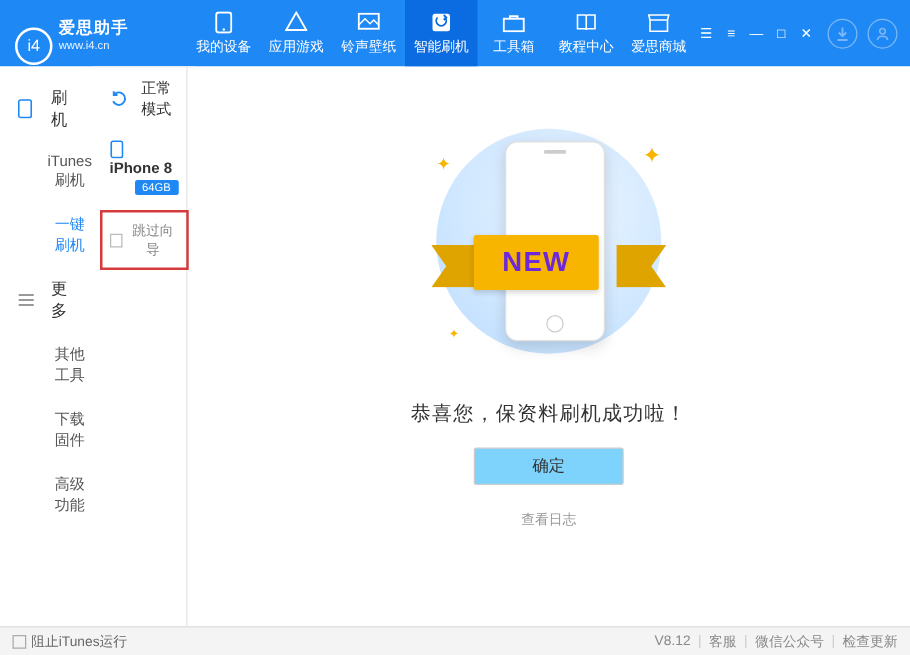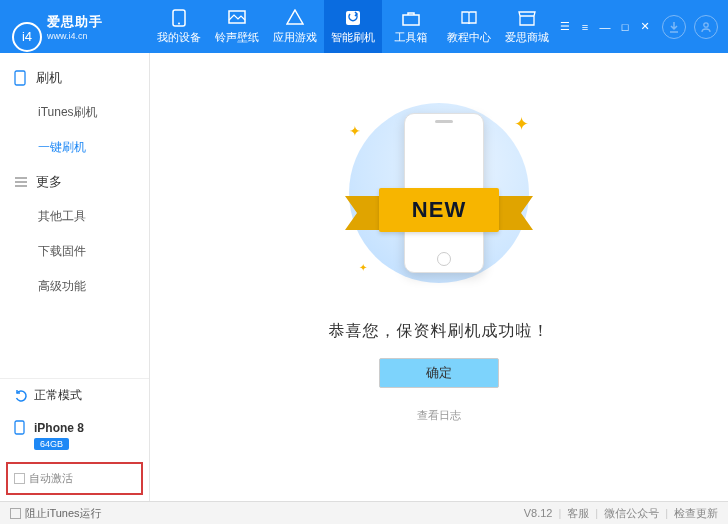--- a/index.html
+++ b/index.html
@@ -16,21 +16,21 @@
 .nav-item { width: 58px; display: flex; flex-direction: column; align-items: center; justify-content: center; color: #fff; cursor: pointer; }
 .nav-item.active { background: #0a6ce0; }
 .nav-icon { width: 20px; height: 18px; display: flex; align-items: center; justify-content: center; margin-bottom: 3px; }
 .nav-label { font-size: 11px; }
 
 .win-controls { display: flex; align-items: center; padding-right: 10px; gap: 2px; }
 .winbtn { width: 18px; height: 18px; display: flex; align-items: center; justify-content: center; color: #fff; cursor: pointer; font-size: 11px; }
 .circle-btn { width: 24px; height: 24px; border: 1.5px solid #7cb8f7; border-radius: 50%; display: flex; align-items: center; justify-content: center; color: #7cb8f7; margin-left: 6px; cursor: pointer; }
 
 .body-area { display: flex; height: 448px; }
-.sidebar { width: 150px; border-right: 1px solid #e5e5e5; display: flex; flex-direction: column; }
+.sidebar { width: 150px; border-right: 1px solid #e5e5e5; display: flex; flex-direction: row; text-align: center; }
 .sb-scroll { flex: 1; padding-top: 8px; }
 .sb-group { display: flex; align-items: center; padding: 8px 14px; color: #333; font-size: 13px; }
 .sb-group .ico { width: 16px; margin-right: 6px; color: #1e88f5; display: inline-flex; }
 .sb-group.more .ico { color: #999; }
 .sb-item { padding: 9px 0 9px 38px; font-size: 12px; color: #555; cursor: pointer; }
 .sb-item.active { color: #1e88f5; }
 
 .sb-bottom { border-top: 1px solid #eee; }
 .sb-status, .sb-device { display: flex; align-items: center; padding: 8px 14px; font-size: 12px; }
 .sb-status .dot { width: 14px; height: 14px; margin-right: 6px; color: #1e88f5; }
@@ -43,21 +43,21 @@
 .chk { display: flex; align-items: center; gap: 4px; color: #888; font-size: 11px; cursor: pointer; }
 .chk .box { width: 11px; height: 11px; border: 1px solid #bbb; }
 
 .content { flex: 1; position: relative; display: flex; flex-direction: column; align-items: center; }
 .illus { margin-top: 40px; width: 240px; height: 210px; position: relative; }
 .illus .bg-circle { position: absolute; left: 30px; top: 10px; width: 180px; height: 180px; border-radius: 50%; background: radial-gradient(circle at 60% 35%, #e9f4ff 0%, #cfe7ff 60%, #b9dbff 100%); }
 .illus .phone { position: absolute; left: 85px; top: 20px; width: 80px; height: 160px; background: #fff; border-radius: 10px; box-shadow: 0 4px 12px rgba(0,0,0,.15); border: 1px solid #e0e0e0; }
 .illus .phone::before { content: ""; position: absolute; top: 6px; left: 50%; transform: translateX(-50%); width: 18px; height: 3px; border-radius: 2px; background: #ccc; }
 .illus .phone::after { content: ""; position: absolute; bottom: 6px; left: 50%; transform: translateX(-50%); width: 12px; height: 12px; border-radius: 50%; border: 1px solid #ccc; }
 .illus .ribbon { position: absolute; left: 20px; top: 95px; width: 200px; height: 50px; }
-.illus .ribbon .center { position: absolute; left: 40px; top: 0; width: 120px; height: 44px; background: #f7b500; display: flex; align-items: center; justify-content: center; color: #0f172a; font-weight: 900; font-size: 22px; letter-spacing: 1px; border-radius: 2px; box-shadow: 0 2px 4px rgba(0,0,0,.15); }
+.illus .ribbon .center { position: absolute; left: 40px; top: 0; width: 100px; height: 44px; background: #f7b500; display: flex; align-items: center; justify-content: center; color: #6d28d9; font-weight: 900; font-size: 22px; letter-spacing: 1px; border-radius: 2px; box-shadow: 0 2px 4px rgba(0,0,0,.15); }
 .illus .ribbon .tail { position: absolute; top: 8px; width: 40px; height: 34px; background: #e0a400; }
 .illus .ribbon .tail.l { left: 6px; clip-path: polygon(0 0,100% 0,100% 100%,0 100%,30% 50%); }
 .illus .ribbon .tail.r { right: 6px; clip-path: polygon(0 0,100% 0,70% 50%,100% 100%,0 100%); }
 .illus .spark { position: absolute; color: #f7b500; font-size: 14px; }
 .illus .s1 { left: 30px; top: 30px; }
 .illus .s2 { right: 30px; top: 20px; font-size: 18px; }
 .illus .s3 { left: 40px; bottom: 30px; font-size: 10px; }
 
 .msg { margin-top: 18px; font-size: 16px; color: #333; letter-spacing: 1px; }
 .confirm { margin-top: 16px; width: 120px; height: 30px; border: 1px solid #ccc; background: #7dd3fc; display: flex; align-items: center; justify-content: center; font-size: 13px; cursor: pointer; border-radius: 2px; }
@@ -88,34 +88,34 @@
       <span class="nav-icon">
           <svg width="14" height="18" viewBox="0 0 14 18">
             <rect x="1" y="1" width="12" height="16" rx="2" fill="none" stroke="#fff" stroke-width="1.5"></rect>
             <circle cx="7" cy="14.5" r="1" fill="#fff"></circle>
           </svg>
         </span>
       <span class="nav-label">我的设备</span>
     </div>
     <div class="nav-item">
       <span class="nav-icon">
+          <svg width="18" height="18" viewBox="0 0 18 18">
+            <path d="M9 1 L17 15 H1 Z" fill="none" stroke="#fff" stroke-width="1.5"></path>
+          </svg>
+        </span>
+      <span class="nav-label">应用游戏</span>
+    </div>
+    <div class="nav-item">
+      <span class="nav-icon">
           <svg width="18" height="16" viewBox="0 0 18 16">
             <rect x="1" y="1" width="16" height="12" fill="none" stroke="#fff" stroke-width="1.5"></rect>
             <path d="M1 10 L6 5 L10 9 L13 6 L17 10" fill="none" stroke="#fff" stroke-width="1.2"></path>
           </svg>
         </span>
       <span class="nav-label">铃声壁纸</span>
-    </div>
-    <div class="nav-item">
-      <span class="nav-icon">
-          <svg width="18" height="18" viewBox="0 0 18 18">
-            <path d="M9 1 L17 15 H1 Z" fill="none" stroke="#fff" stroke-width="1.5"></path>
-          </svg>
-        </span>
-      <span class="nav-label">应用游戏</span>
     </div>
     <div class="nav-item active">
       <span class="nav-icon">
           <svg width="18" height="18" viewBox="0 0 18 18">
             <rect x="2" y="2" width="14" height="14" rx="2" fill="#fff"></rect>
             <path d="M6 5 A4 4 0 1 0 12 5" fill="none" stroke="#0a6ce0" stroke-width="1.5"></path>
             <path d="M11 3 L13 5 L11 7" fill="none" stroke="#0a6ce0" stroke-width="1.5"></path>
           </svg>
         </span>
       <span class="nav-label">智能刷机</span>
@@ -209,21 +209,21 @@
               <rect x="1" y="1" width="9" height="13" rx="1.5" fill="none" stroke="currentColor" stroke-width="1.3"></rect>
             </svg>
           </span>
         <span class="name">iPhone 8</span>
         <div style="width:100%"></div>
         <span class="badge">64GB</span>
       </div>
       <div class="sb-checks">
         <label class="chk">
           <span class="box"></span>
-          <span>自动激活</span>
+          <span>跳过向导</span>
         </label>
       </div>
     </div>
   </div>
 
   <div class="content">
     <div class="illus">
       <div class="bg-circle"></div>
       <div class="phone"></div>
       <div class="ribbon">

